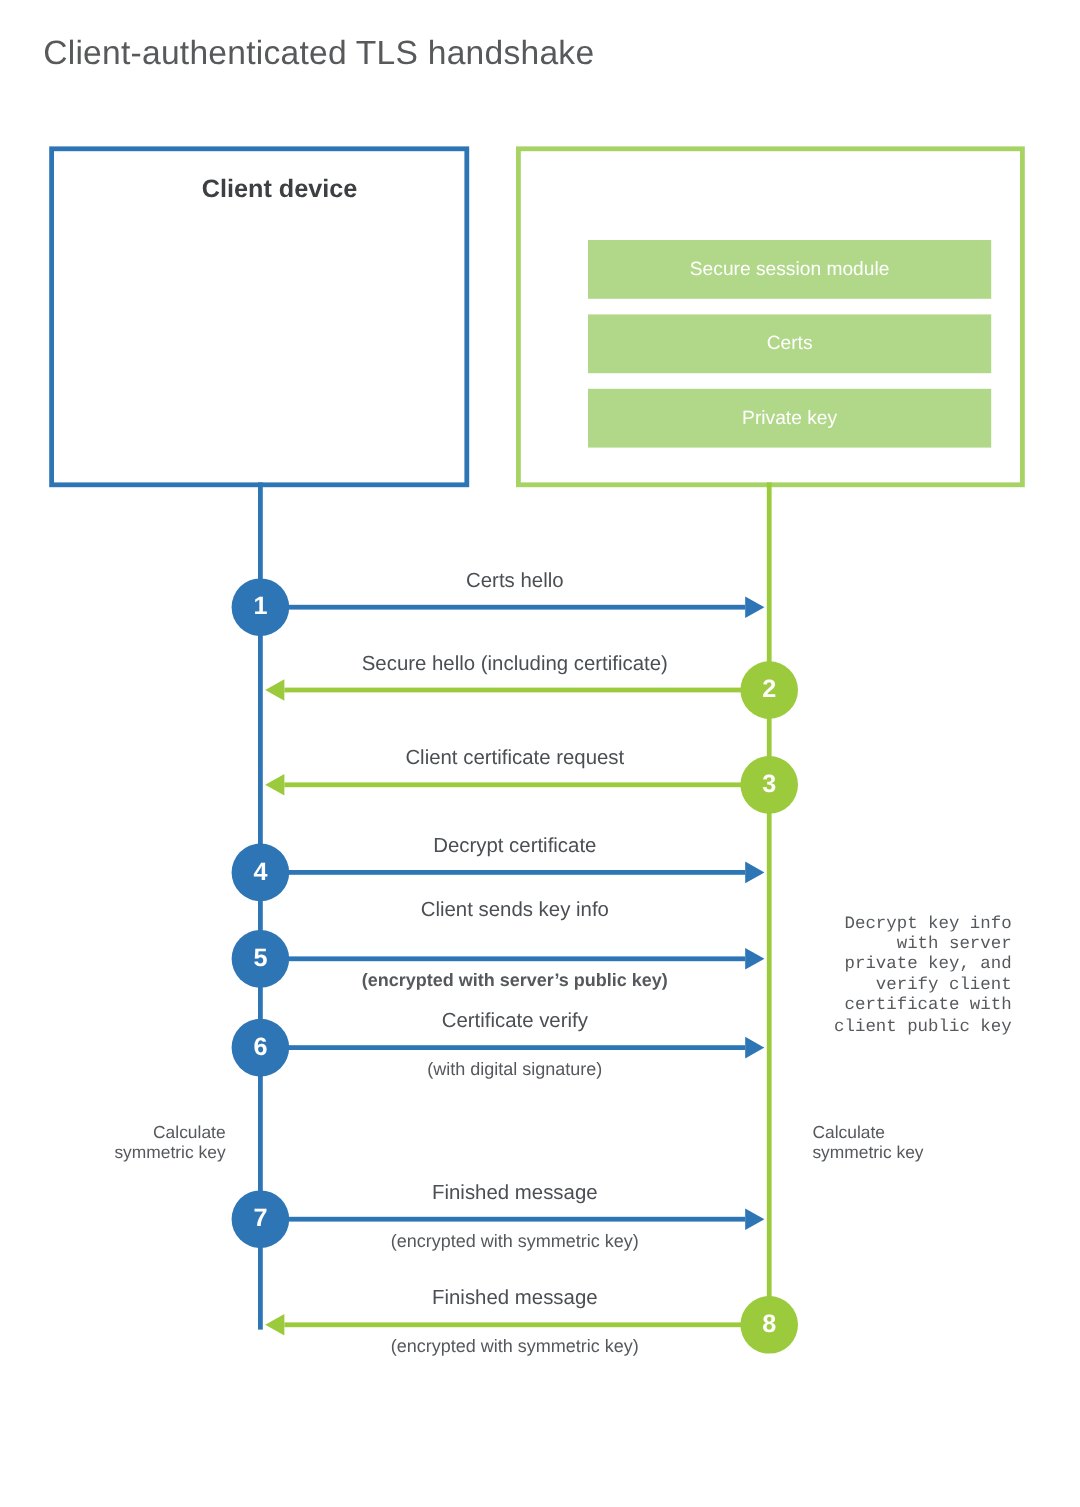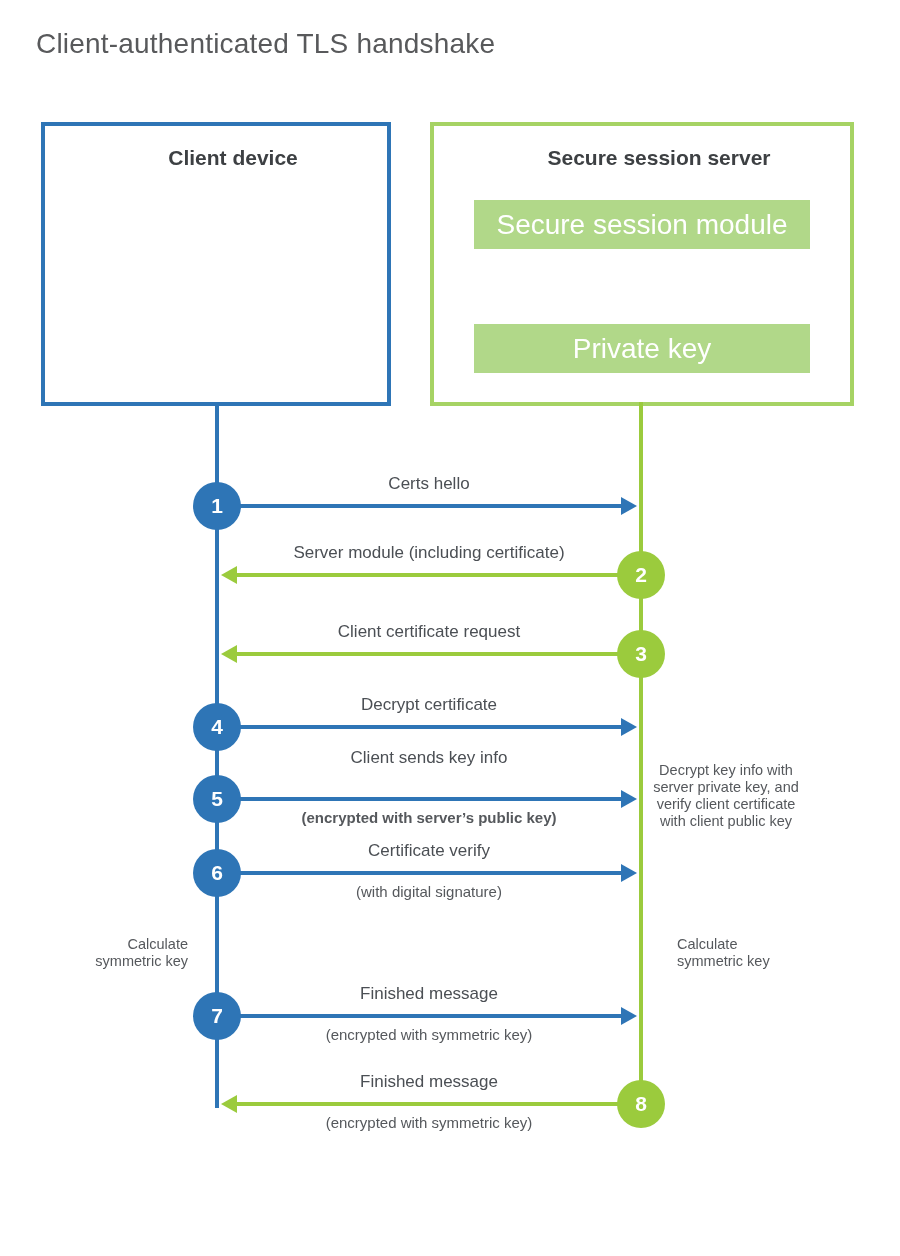--- a/index.html
+++ b/index.html
@@ -24,23 +24,23 @@
     position:absolute; left:0; top:20px; width:100%; text-align:center;
     font-size:21px; font-weight:700; color:var(--heading-dark);margin-left:17px;
   }
   .app-box{
     position:absolute; left:34px; top:73px; width:276px; height:176px; box-sizing:border-box;
     background:var(--blue-fill); border:2px dotted var(--blue-dotted);
     display:flex; align-items:center; justify-content:center; text-align:center;
     color:#ffffff; font-size:20px; line-height:1.35; white-space:pre-line;
   }
   .module-bar{
-    position:absolute; left:40px; width:336px; height:49px; background:var(--green-bar);
+    position:absolute; left:56px; width:336px; height:49px; background:var(--green-bar);
     display:flex; align-items:center; justify-content:center;
-    color:#ffffff; font-size:28px;
+    color:#ffffff; font-size:16px;
   }
   
   .lifeline{position:absolute; width:4px; z-index:1;}
   .lifeline-client{left:215px; top:402px; height:706px; background:var(--blue);}
   .lifeline-server{left:639px; top:402px; height:702px; background:var(--green);}
   
   .msg-line{position:absolute; height:4px; z-index:2;}
   .msg-head{position:absolute; width:0; height:0; z-index:2;}
   .head-right{border-left:16px solid var(--blue); border-top:9px solid transparent; border-bottom:9px solid transparent;}
   .head-left{border-right:16px solid var(--green); border-top:9px solid transparent; border-bottom:9px solid transparent;}
@@ -56,60 +56,62 @@
     font-size:17px; color:var(--label-gray);
   }
   .msg-sub{
     position:absolute; left:219px; width:420px; text-align:center; z-index:2;
     font-size:15px; color:var(--note-gray);
   }
   
   .side-note{
     position:absolute; font-size:14.5px; line-height:1.18; color:var(--note-gray); z-index:2;
   }
-  .note-decrypt{left:644px; top:762px; width:164px; text-align:center;}
+  .note-decrypt{left:679px; top:762px; width:164px; text-align:right;font-family:Liberation Mono, monospace;}
   .calc-client{left:56px; top:936px; width:132px; text-align:right; white-space:pre-line;}
   .calc-server{left:677px; top:936px; width:140px; text-align:left; white-space:pre-line;}
 </style>
 </head>
 <body>
 
 <div id="canvas">
 
   <div class="page-title">Client-authenticated TLS handshake</div>
 
   <div class="actor-box client-box">
     <div class="actor-title">Client device</div>
   </div>
 
   <div class="actor-box server-box">
-    <div class="actor-title">Secure session server</div>
     <div class="module-bar" style="top:74px">
       <span>Secure session module</span>
+    </div>
+    <div class="module-bar" style="top:136px">
+      <span>Certs</span>
     </div>
     <div class="module-bar" style="top:198px">
       <span>Private key</span>
     </div>
   </div>
 
   <div class="lifeline lifeline-client"></div>
   <div class="lifeline lifeline-server"></div>
 
   <div id="messages">
       <div>
         <div class="msg-line" style="top: 504px; left: 219px; width: 402px; background: var(--blue);"></div>
         <div class="msg-head head-right" style="top: 497px; left: 621px;"></div>
         <div class="msg-circle circle-blue" style="left: 193px; top: 482px;">1</div>
         <div class="msg-label" style="top: 474px;">Certs hello</div>
       </div>
       <div>
         <div class="msg-line" style="top: 573px; left: 237px; width: 402px; background: var(--green);"></div>
         <div class="msg-head head-left" style="top: 566px; left: 221px;"></div>
         <div class="msg-circle circle-green" style="left: 617px; top: 551px;">2</div>
-        <div class="msg-label" style="top: 543px;">Server module (including certificate)</div>
+        <div class="msg-label" style="top: 543px;">Secure hello (including certificate)</div>
       </div>
       <div>
         <div class="msg-line" style="top: 652px; left: 237px; width: 402px; background: var(--green);"></div>
         <div class="msg-head head-left" style="top: 645px; left: 221px;"></div>
         <div class="msg-circle circle-green" style="left: 617px; top: 630px;">3</div>
         <div class="msg-label" style="top: 622px;">Client certificate request</div>
       </div>
       <div>
         <div class="msg-line" style="top: 725px; left: 219px; width: 402px; background: var(--blue);"></div>
         <div class="msg-head head-right" style="top: 718px; left: 621px;"></div>

